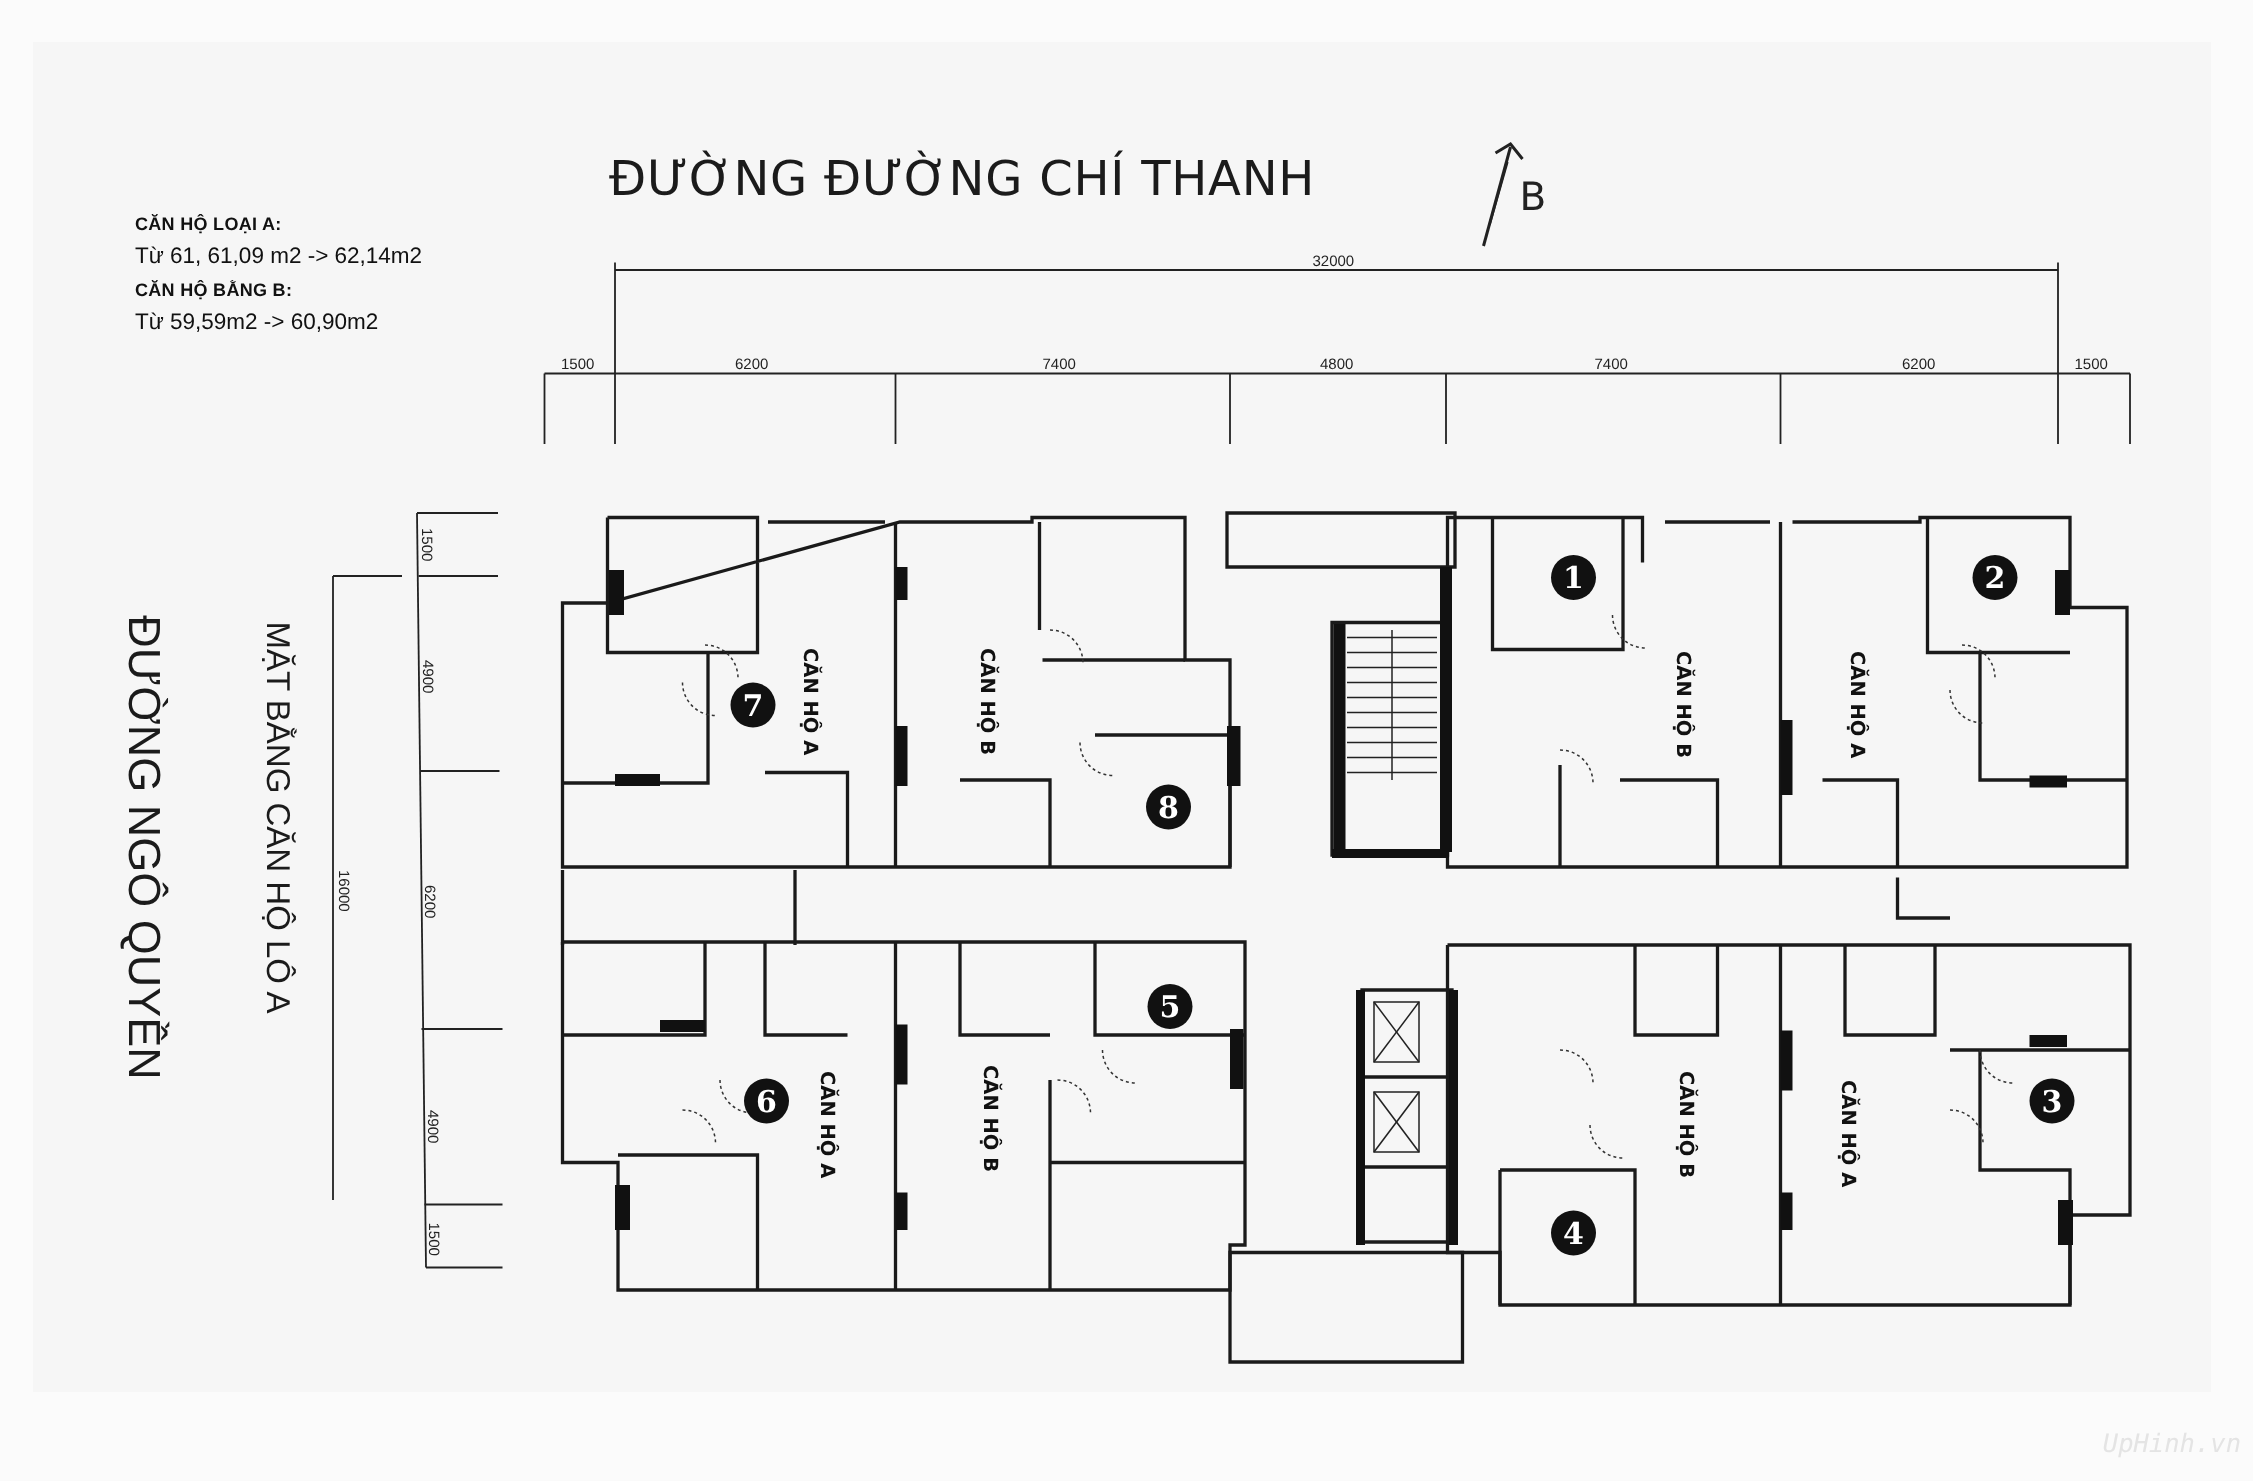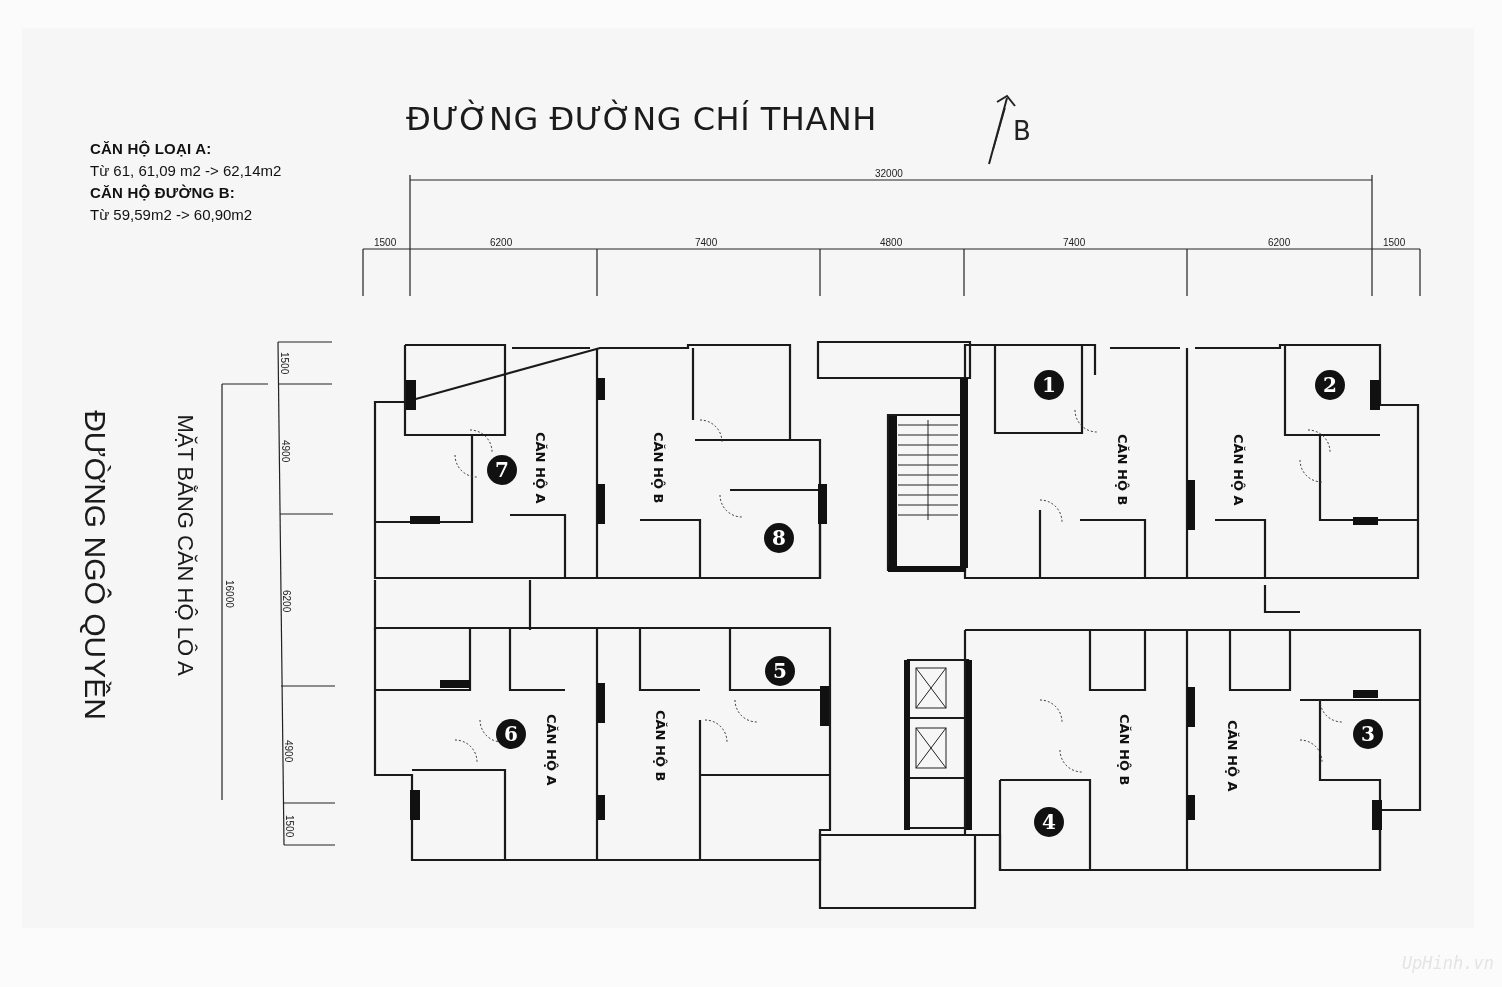--- a/index.html
+++ b/index.html
@@ -6,21 +6,21 @@
   body {
     width: 1502px; height: 987px; position: relative; overflow: hidden;
     background: #fdfdfd;
     font-family: "Liberation Sans", "DejaVu Sans", sans-serif;
     color: #1a1a1a;
   }
   .sheet { position: absolute; left: 0; top: 0; width: 1502px; height: 987px; background: #fbfbfb; }
   .scan-edge { position: absolute; left: 22px; top: 28px; width: 1452px; height: 900px; background: #f6f6f6; }
 
   .legend { position: absolute; left: 90px; top: 138px; font-size: 15px; line-height: 22px; color: #111; }
-  .legend .hd { font-weight: bold; font-size: 15px; letter-spacing: 0.2px; }
+  .legend .hd { font-weight: bold; font-size: 12px; letter-spacing: 0.2px; }
 
   .street-top { position: absolute; left: 406px; top: 100px; font-size: 32px; letter-spacing: 0.5px; color: #1b1b1b; font-family: "DejaVu Sans", sans-serif; font-weight: normal; }
   .north { position: absolute; left: 985px; top: 88px; width: 60px; height: 80px; }
 
   .street-left {
     position: absolute; left: 70px; top: 565px; transform-origin: center center;
     transform: translate(-50%, -50%) rotate(90deg);
     font-size: 30px; white-space: nowrap; color: #1b1b1b; left: 95px;
   }
   .plan-title {
@@ -37,21 +37,21 @@
 </style>
 </head>
 <body>
 
 <div class="sheet"></div>
 <div class="scan-edge"></div>
 
 <div class="legend">
   <div class="hd">CĂN HỘ LOẠI A:</div>
   <div>Từ 61, 61,09 m2 -&gt; 62,14m2</div>
-  <div class="hd">CĂN HỘ ĐƯỜNG B:</div>
+  <div class="hd">CĂN HỘ BẰNG B:</div>
   <div>Từ 59,59m2 -&gt; 60,90m2</div>
 </div>
 
 <div class="street-top">ĐƯỜNG ĐƯỜNG CHÍ THANH</div>
 
 <svg class="north" viewBox="0 0 60 80">
   <path d="M4 76 L22 10" stroke="#222" stroke-width="2" fill="none"></path>
   <path d="M8 62 L20 20" stroke="#222" stroke-width="1.5" fill="none"></path>
   <path d="M12 14 L22 8 L30 18" stroke="#222" stroke-width="2" fill="none"></path>
   <text x="28" y="52" font-size="26" fill="#222" font-family="DejaVu Sans, sans-serif">B</text>

